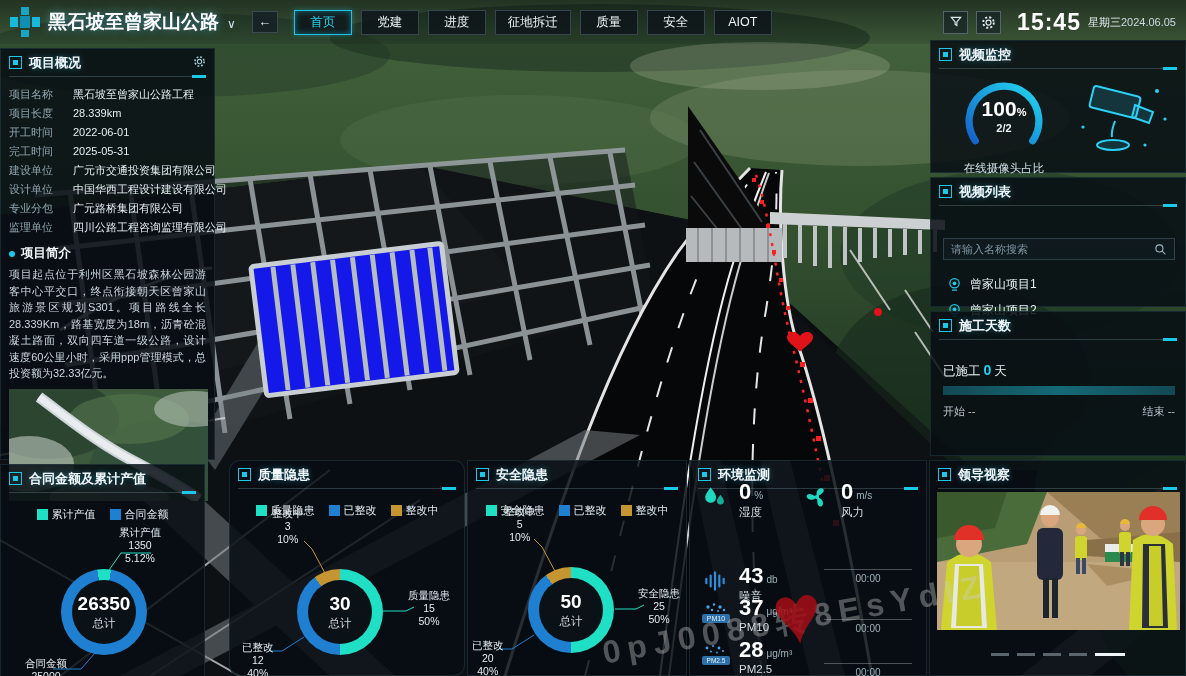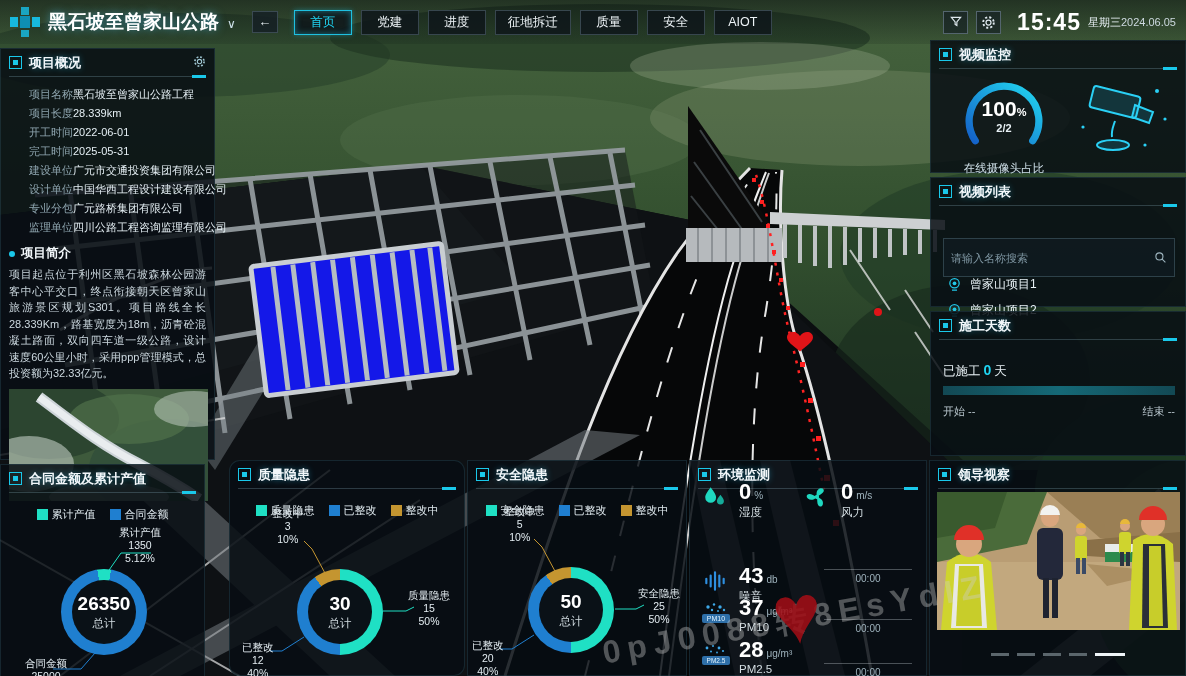--- a/index.html
+++ b/index.html
@@ -50,21 +50,21 @@
   .cico { width:13px; height:13px; border:1px solid #1ac8ea; position:relative; flex:0 0 auto; }
   .cico i { position:absolute; left:3px; top:3px; width:5px; height:5px; background:#1ac8ea; display:block; }
   .ptitle { font-size:13px; font-weight:bold; color:#f2f7fa; text-shadow:0 0 6px rgba(40,190,235,.45); white-space:nowrap; }
   .pline { margin:0 8px; border-top:1px solid rgba(150,195,210,.25); position:relative; }
   .pline::after { content:""; position:absolute; right:0; top:-2px; width:14px; height:3px; background:#1ac8ea; }
   .phead-right { margin-left:auto; color:#9fc6d2; font-size:13px; }
 
   
   #overview { left:0; top:48px; width:215px; height:412px; }
   .fields { padding:8px 8px 2px; }
-  .frow { display:flex; line-height:19px;text-align:right; }
+  .frow { display:flex; line-height:19px; }
   .flabel { width:64px; flex:0 0 auto; font-size:11px; color:#8fa6b0; }
   .fvalue { font-size:11px; color:#e4eef3; white-space:nowrap; }
   .intro-head { display:flex; align-items:center; gap:6px; padding:6px 8px 2px; }
   .dot { width:6px; height:6px; border-radius:50%; background:#1ac8ea; }
   .intro-title { font-size:12.5px; font-weight:bold; color:#f2f7fa; }
   .intro-text { padding:2px 8px; font-size:11px; line-height:1.5; color:#ccd8df; text-align:justify; }
   .thumb { margin:5px 8px 0; width:199px; height:112px; display:block; }
 
   
   #p-contract { left:0;   top:464px; width:205px; height:216px; }
@@ -105,23 +105,23 @@
   #p-video { left:930px; top:40px;  width:256px; height:133px; }
   #p-vlist { left:930px; top:177px; width:256px; height:130px; }
   #p-days  { left:930px; top:311px; width:256px; height:145px; }
   .gauge-wrap { position:absolute; left:18px; top:4px; width:110px; text-align:center; }
   .gauge-txt { position:absolute; left:0; top:24px; width:110px; text-align:center; }
   .gval { font-size:21px; font-weight:bold; color:#fff; }
   .gval small { font-size:11px; }
   .gratio { font-size:11px; font-weight:bold; color:#e8f1f5; margin-top:1px; }
   .gcap { position:absolute; left:0; top:88px; width:110px; text-align:center; font-size:11.5px; color:#cfe0e8; }
   .cam { position:absolute; right:10px; top:10px; }
-  .search { position:absolute; left:12px; top:32px; width:232px; height:39px;
+  .search { position:absolute; left:12px; top:32px; width:232px; height:22px;
     background:rgba(18,30,38,.55); border:1px solid rgba(120,160,175,.3);
-    display:flex; align-items:center; padding:4px 7px; }
+    display:flex; padding:4px 7px; }
   .search input { flex:1; background:transparent; border:none; outline:none; color:#cfe0e8; font-size:11px; }
   .search input::placeholder { color:#7f96a2; }
   .vitem { position:absolute; left:16px; display:flex; align-items:center; gap:8px; cursor:pointer; }
   .vitem span { font-size:12px; color:#e8f1f5; }
   .days-row { position:absolute; left:12px; top:22px; font-size:12.5px; color:#e8f1f5; }
   .days-num { color:#1fd4f2; font-weight:bold; font-size:14px; margin:0 3px; }
   .days-bar { position:absolute; left:12px; top:46px; width:232px; height:9px;
     background:linear-gradient(90deg,#14525f,#177888,#14525f); opacity:.85; }
   .days-ends { position:absolute; left:12px; top:64px; width:232px; display:flex; justify-content:space-between;
     font-size:11px; color:#b9c6cd; }

